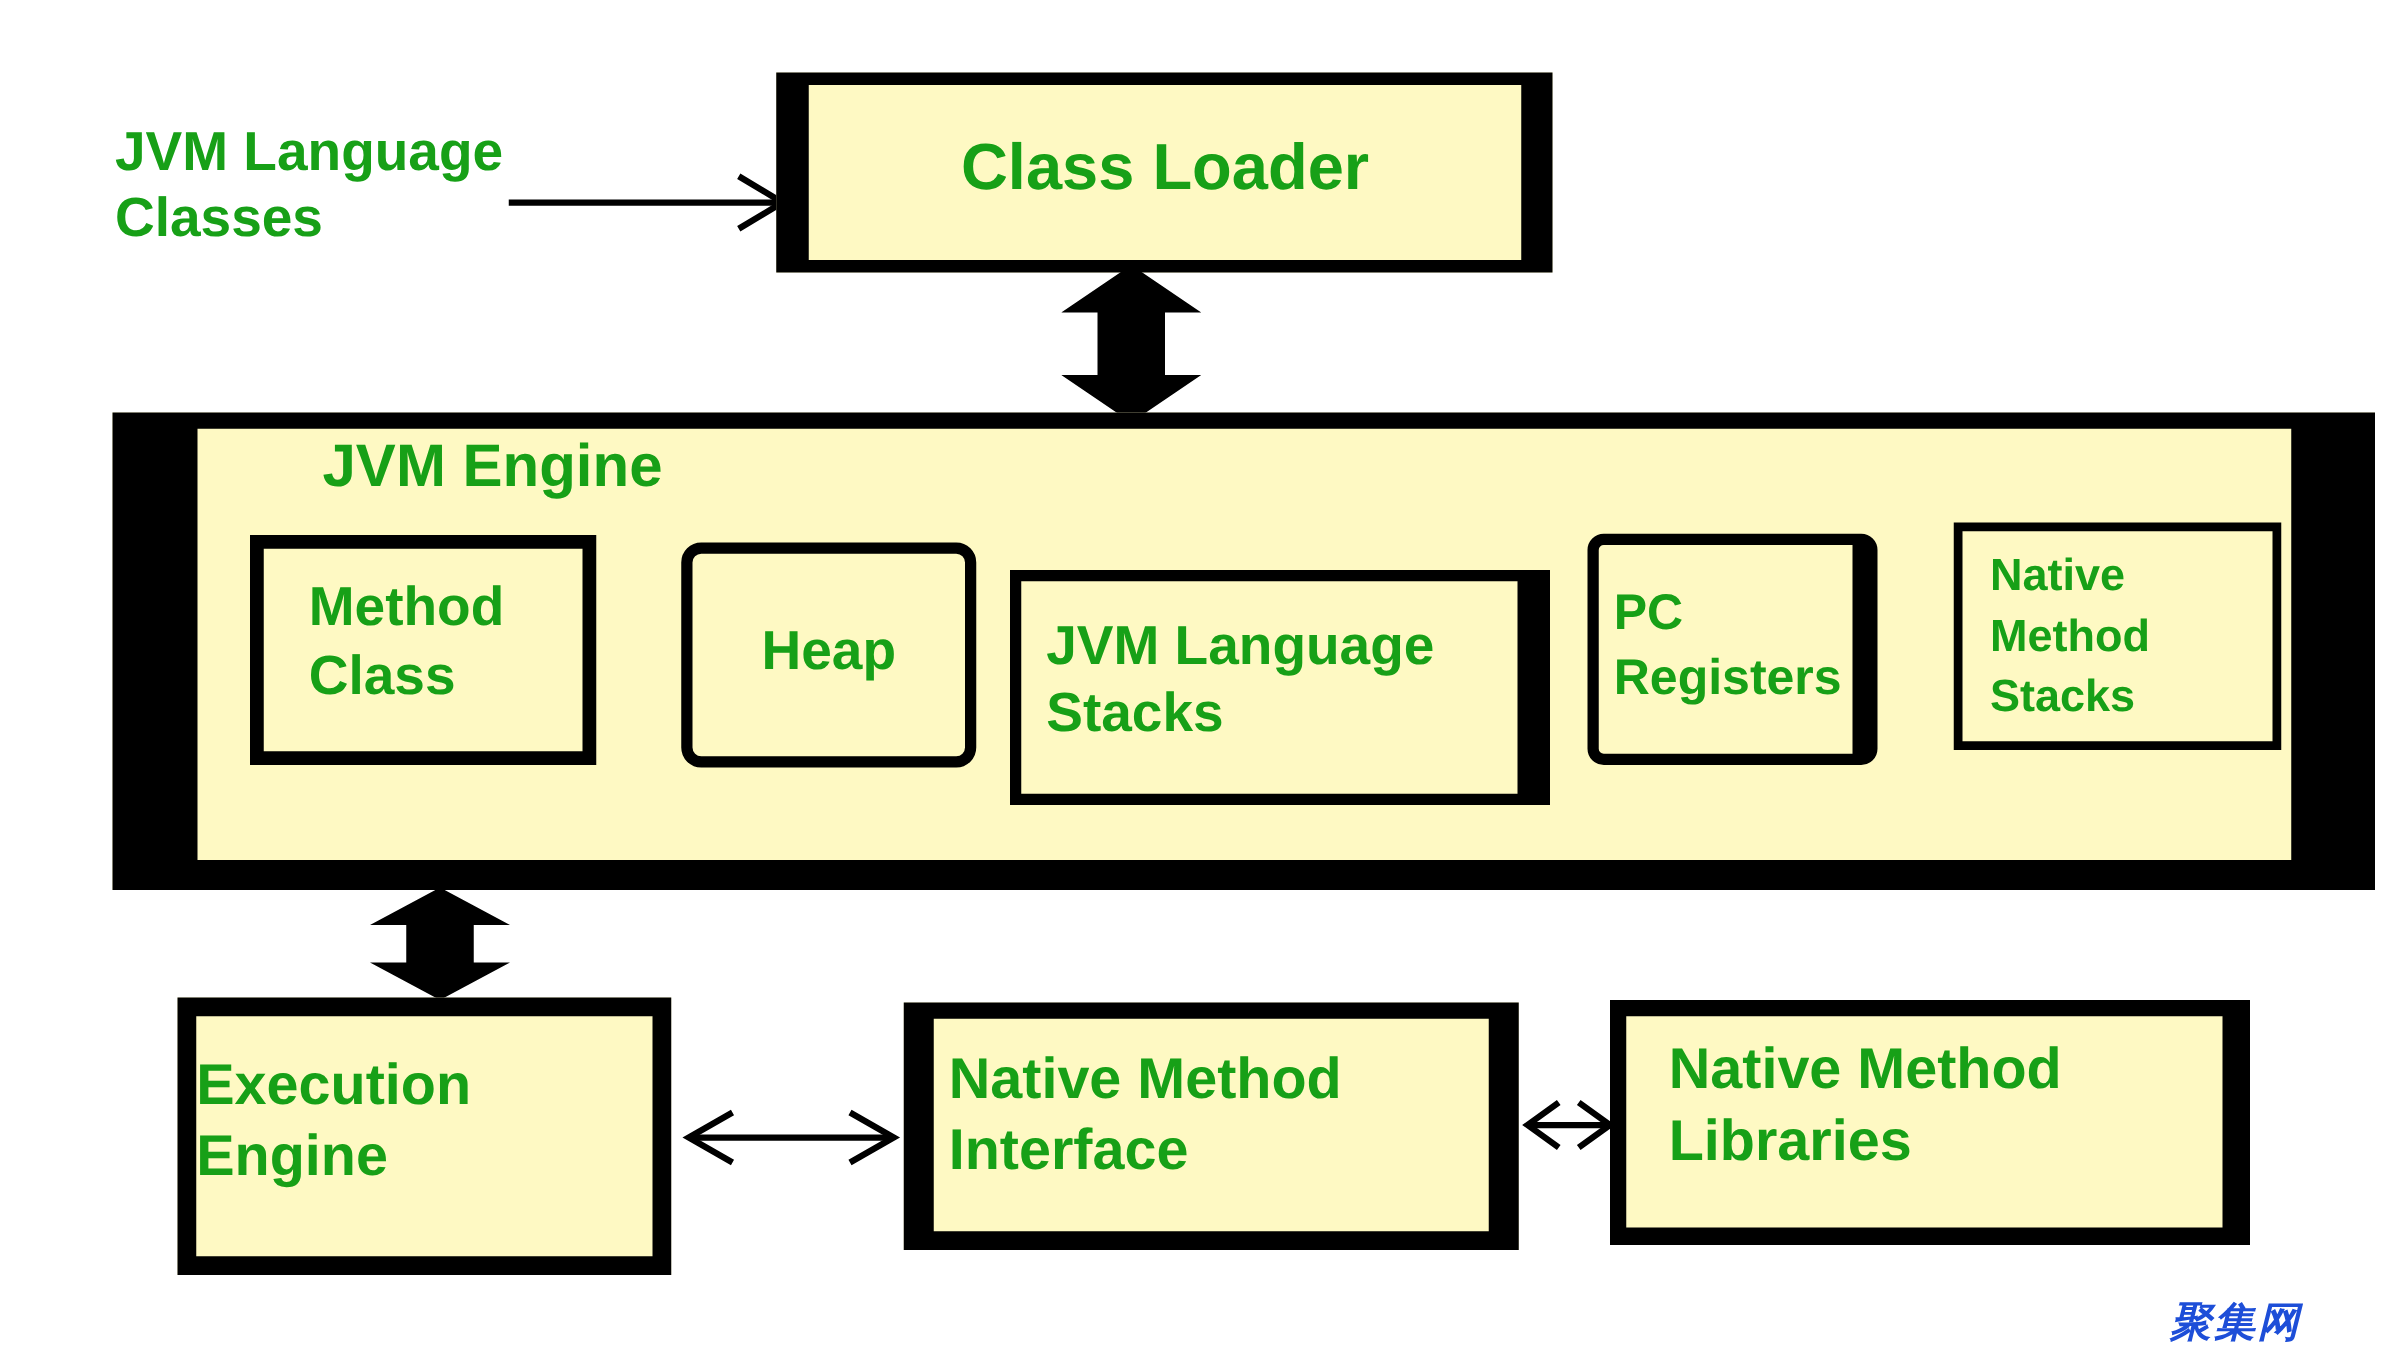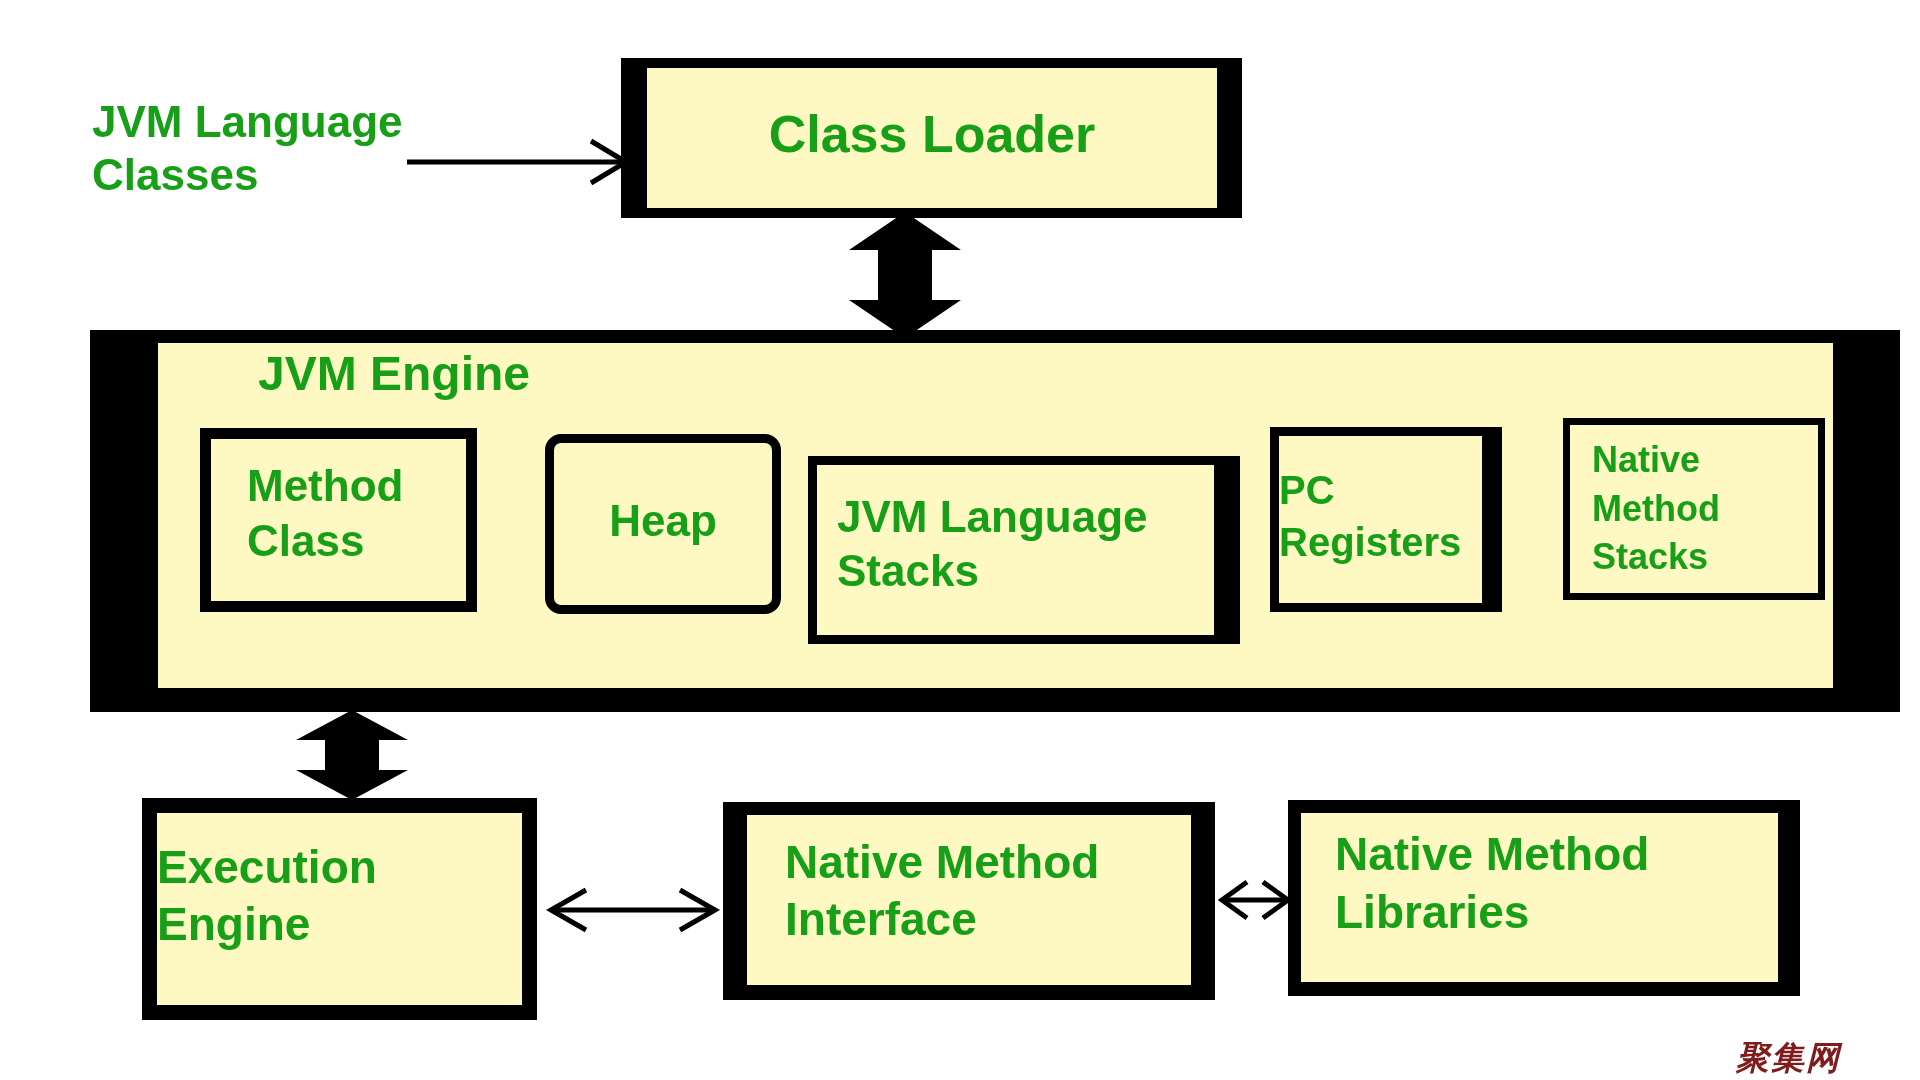--- a/index.html
+++ b/index.html
@@ -34,35 +34,35 @@
   #jvm-memory-title { left:258px; top:346px; font-size:48px; }
 
   
   #method-area { left:200px; top:428px; width:277px; height:184px;
     border-width:11px; padding-left:36px; padding-bottom:14px; font-size:44px; line-height:1.25; }
   #heap { left:545px; top:434px; width:236px; height:180px;
     border-width:9px; justify-content:center; padding-bottom:6px; font-size:44px;border-radius:16px; }
   #jvm-language-stacks { left:808px; top:422px; width:432px; height:188px;
     border-width:9px 26px 9px 9px; padding-left:20px; padding-bottom:12px; font-size:44px; line-height:1.22;margin-top:34px; }
   #pc-registers { left:1270px; top:427px; width:232px; height:185px;
-    border-width:9px 20px 9px 9px; padding-bottom:8px; font-size:40px; line-height:1.3; }
+    border-width:9px 20px 9px 9px; padding-left:12px; padding-bottom:8px; font-size:40px; line-height:1.3;border-radius:13px; }
   #native-method-stacks { left:1563px; top:418px; width:262px; height:182px;
     border-width:7px; padding-left:22px; font-size:36px; line-height:1.35; }
 
   
   #execution-engine { left:142px; top:798px; width:395px; height:222px;
     border-width:15px; padding-bottom:26px; font-size:46px; line-height:1.25; }
   #native-method-interface { left:723px; top:802px; width:492px; height:198px;
-    border-width:13px 24px 15px 24px; padding-left:38px; padding-bottom:18px; font-size:46px; line-height:1.25; }
+    border-width:13px 24px 15px 24px; padding-left:12px; padding-bottom:18px; font-size:46px; line-height:1.25; }
   #native-method-libraries { left:1288px; top:800px; width:512px; height:196px;
     border-width:13px 22px 14px 13px; padding-left:34px; padding-bottom:28px; font-size:46px; line-height:1.25; }
 
   
   #watermark { left:1736px; top:1036px; font-size:33px; font-style:italic;
-    color:#7f1d1d; letter-spacing:2px; }
+    color:#1d4ed8; letter-spacing:2px; }
 </style>
 </head>
 <body>
 
 <div class="canvas">
 
   <div class="freetext label" id="jvm-language-classes">JVM Language Classes</div>
 
   <svg class="conn" id="input-arrow" style="left:405px; top:136px;" width="230" height="52" viewBox="0 0 230 52">
     <line x1="2" y1="26" x2="218" y2="26" stroke-width="5"></line>

